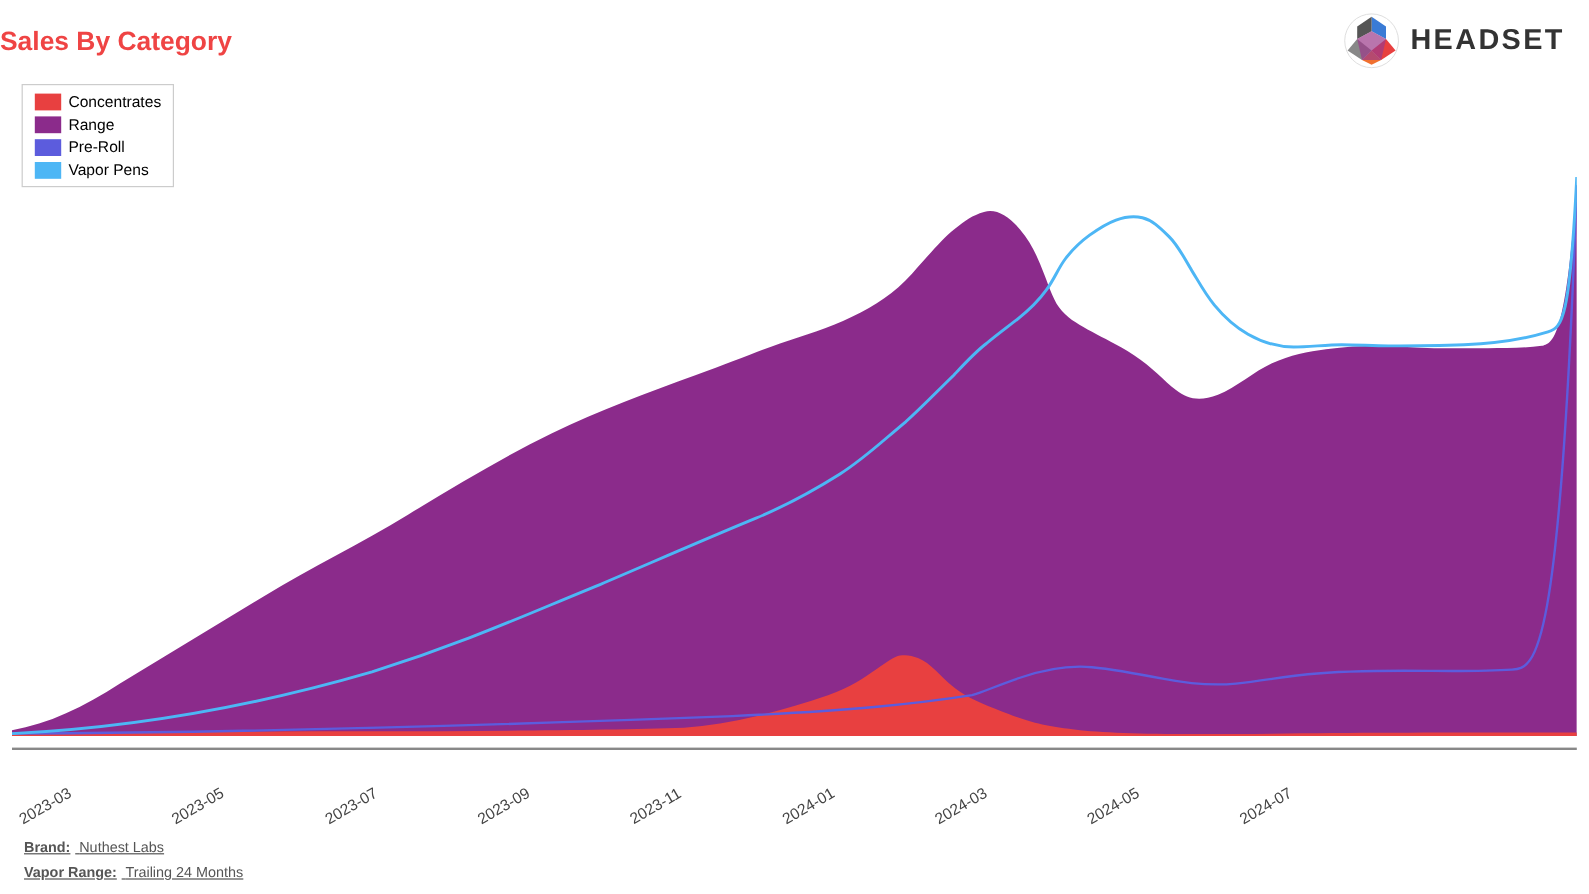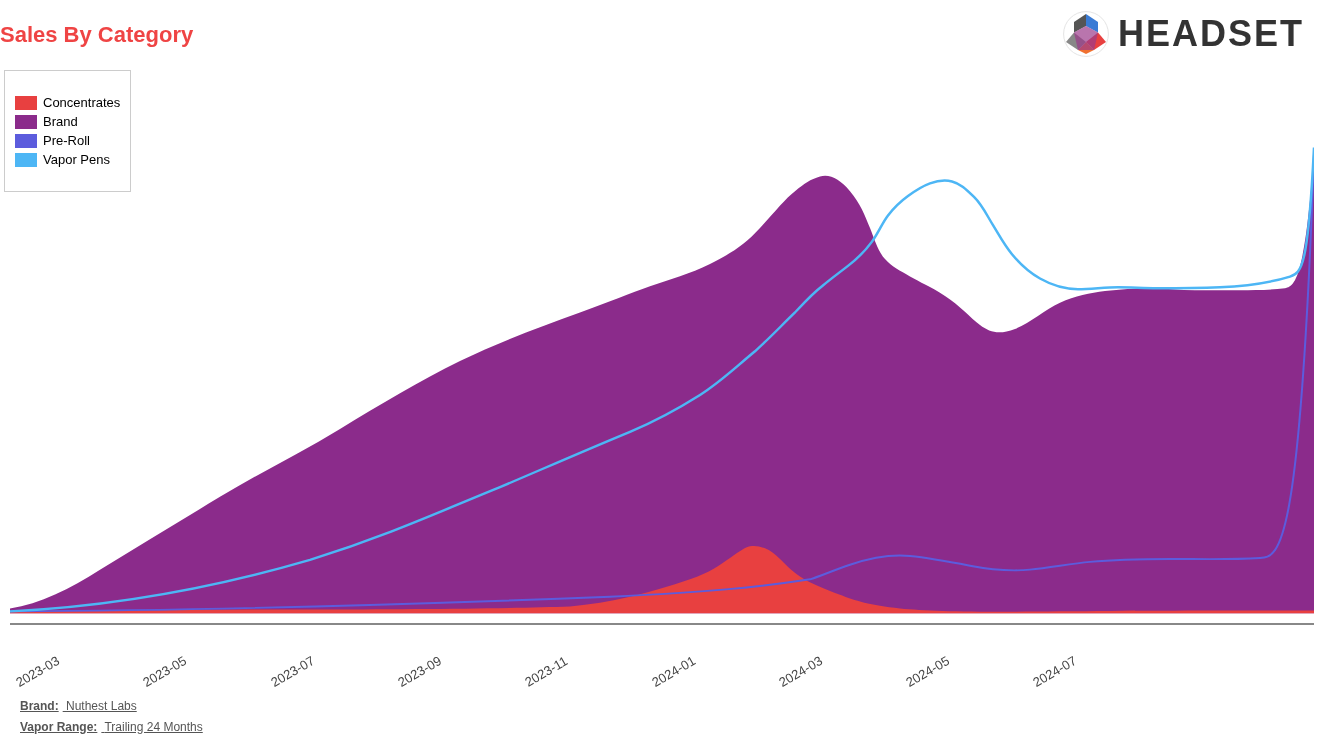--- a/index.html
+++ b/index.html
@@ -23,44 +23,44 @@
       right: 20px;
       display: flex;
       align-items: center;
       gap: 8px;
     }
     .logo-icon {
       width: 48px;
       height: 48px;
     }
     .logo-text {
-      font-size: 36px;
+      font-size: 24px;
       font-weight: bold;
       letter-spacing: 2px;
       color: #333;
       text-transform: uppercase;
     }
     
     .chart-title {
       position: absolute;
       top: 22px;
       left: 0;
       right: 0;
       text-align: left;
       font-size: 22px;
       font-weight: bold;
       color: #ef4444;
     }
     
     .legend {
       position: absolute;
       top: 70px;
-      left: 4px;
+      left: 18px;
       border: 1px solid #ccc;
-      padding: 24px 10px;
+      padding: 6px 10px;
       background: #fff;
       font-size: 13px;
       z-index: 10;
     }
     .legend-item {
       display: flex;
       align-items: center;
       gap: 6px;
       margin-bottom: 4px;
     }
@@ -140,21 +140,21 @@
 
   <div class="chart-title">Sales By Category</div>
 
   <div class="legend">
     <div class="legend-item">
       <div class="legend-swatch" style="background:#e84040;"></div>
       <span>Concentrates</span>
     </div>
     <div class="legend-item">
       <div class="legend-swatch" style="background:#8b2b8b;"></div>
-      <span>Brand</span>
+      <span>Range</span>
     </div>
     <div class="legend-item">
       <div class="legend-swatch" style="background:#5c5cdd;"></div>
       <span>Pre-Roll</span>
     </div>
     <div class="legend-item">
       <div class="legend-swatch" style="background:#4db6f5;"></div>
       <span>Vapor Pens</span>
     </div>
   </div>

